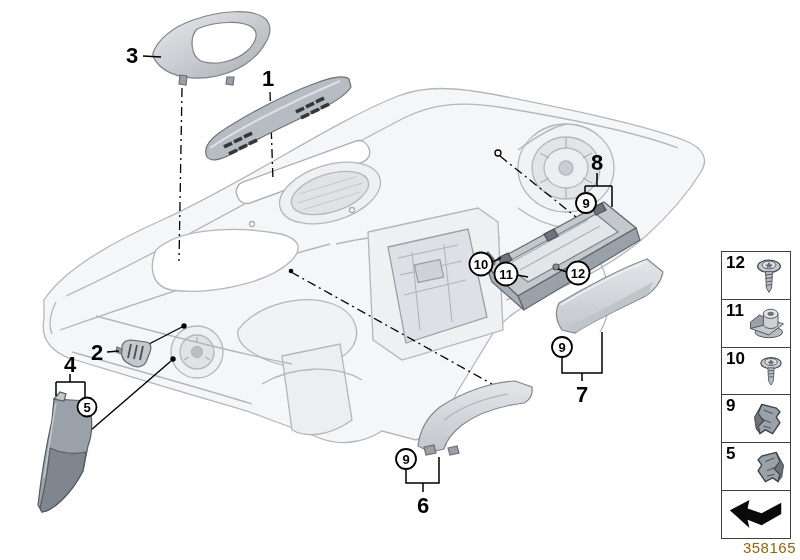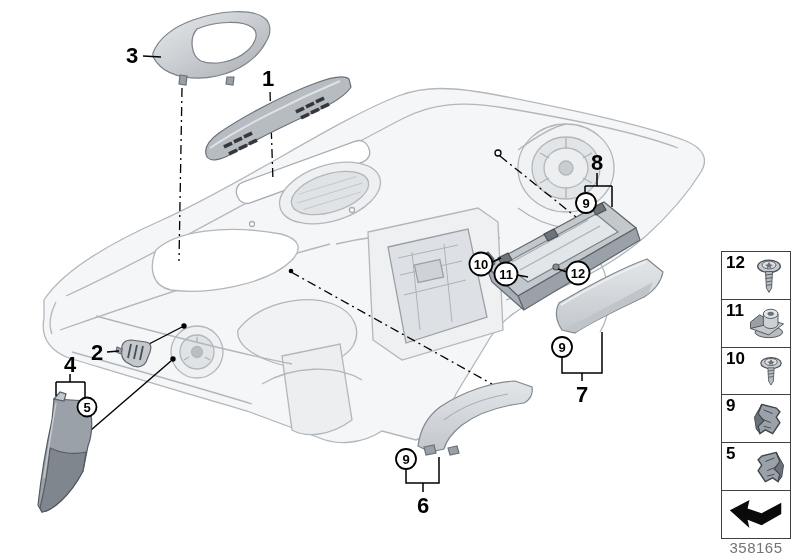--- a/index.html
+++ b/index.html
@@ -8,22 +8,22 @@
   .stage svg.diagram{position:absolute;left:0;top:0;}
   
   .legend{position:absolute;left:721px;top:251px;width:70px;height:288px;
           box-sizing:border-box;border:1.6px solid #3f3f3f;background:#ffffff;
           display:flex;flex-direction:column;}
   .legend-row{position:relative;flex:1;box-sizing:border-box;}
   .legend-row + .legend-row{border-top:1.6px solid #3f3f3f;}
   .legend-num{position:absolute;left:4px;top:1px;font-weight:bold;font-size:17px;color:#000;}
   .legend-icon{position:absolute;right:1px;top:50%;transform:translateY(-50%);}
   .legend-icon.center{left:50%;transform:translate(-50%,-50%);}
-  .doc-number{position:absolute;left:716px;top:539px;width:80px;text-align:center;
-              font-size:15px;color:#737373;letter-spacing:0.5px;}
+  .doc-number{position:absolute;left:716px;top:539px;width:80px;text-align:right;
+              font-size:15px;color:#a16207;letter-spacing:0.5px;}
   text.callout{font-family:"Liberation Sans", sans-serif;font-weight:bold;fill:#000;}
 </style>
 </head>
 <body>
 
 <div class="stage">
 
 <svg class="diagram" width="800" height="560" viewBox="0 0 800 560">
   <defs>
     <linearGradient id="g3" x1="0" y1="0" x2="1" y2="1">

